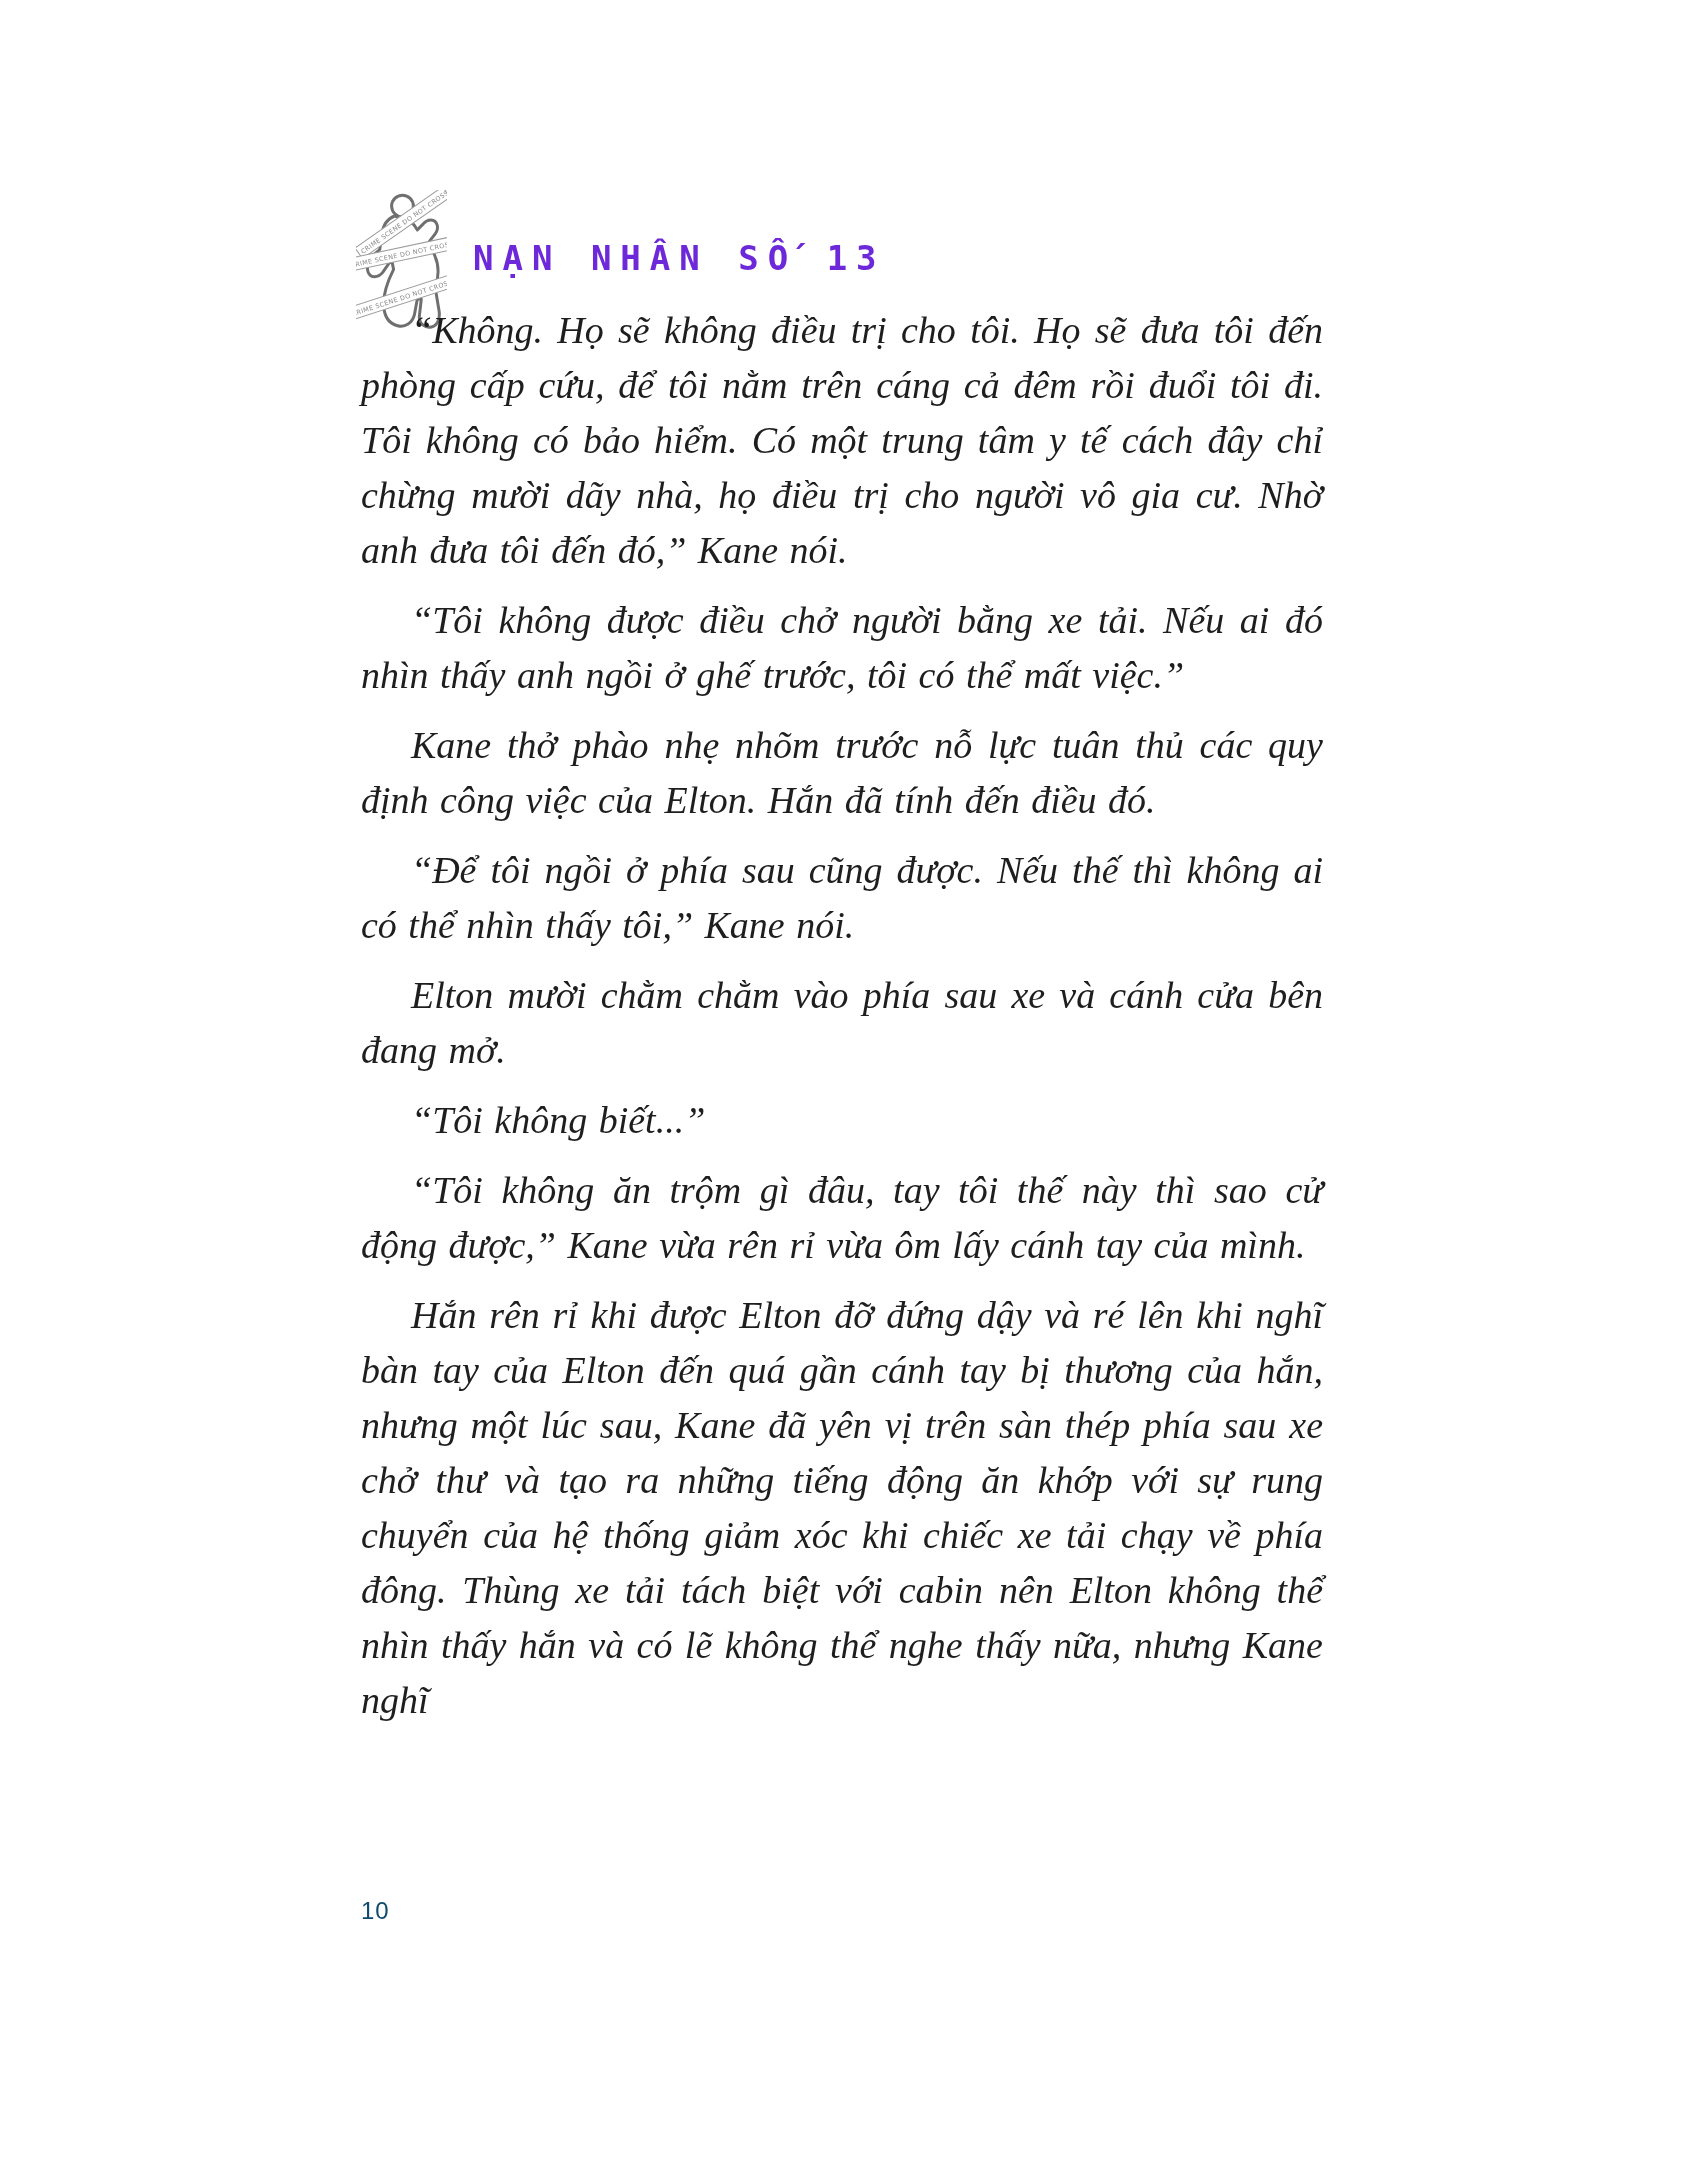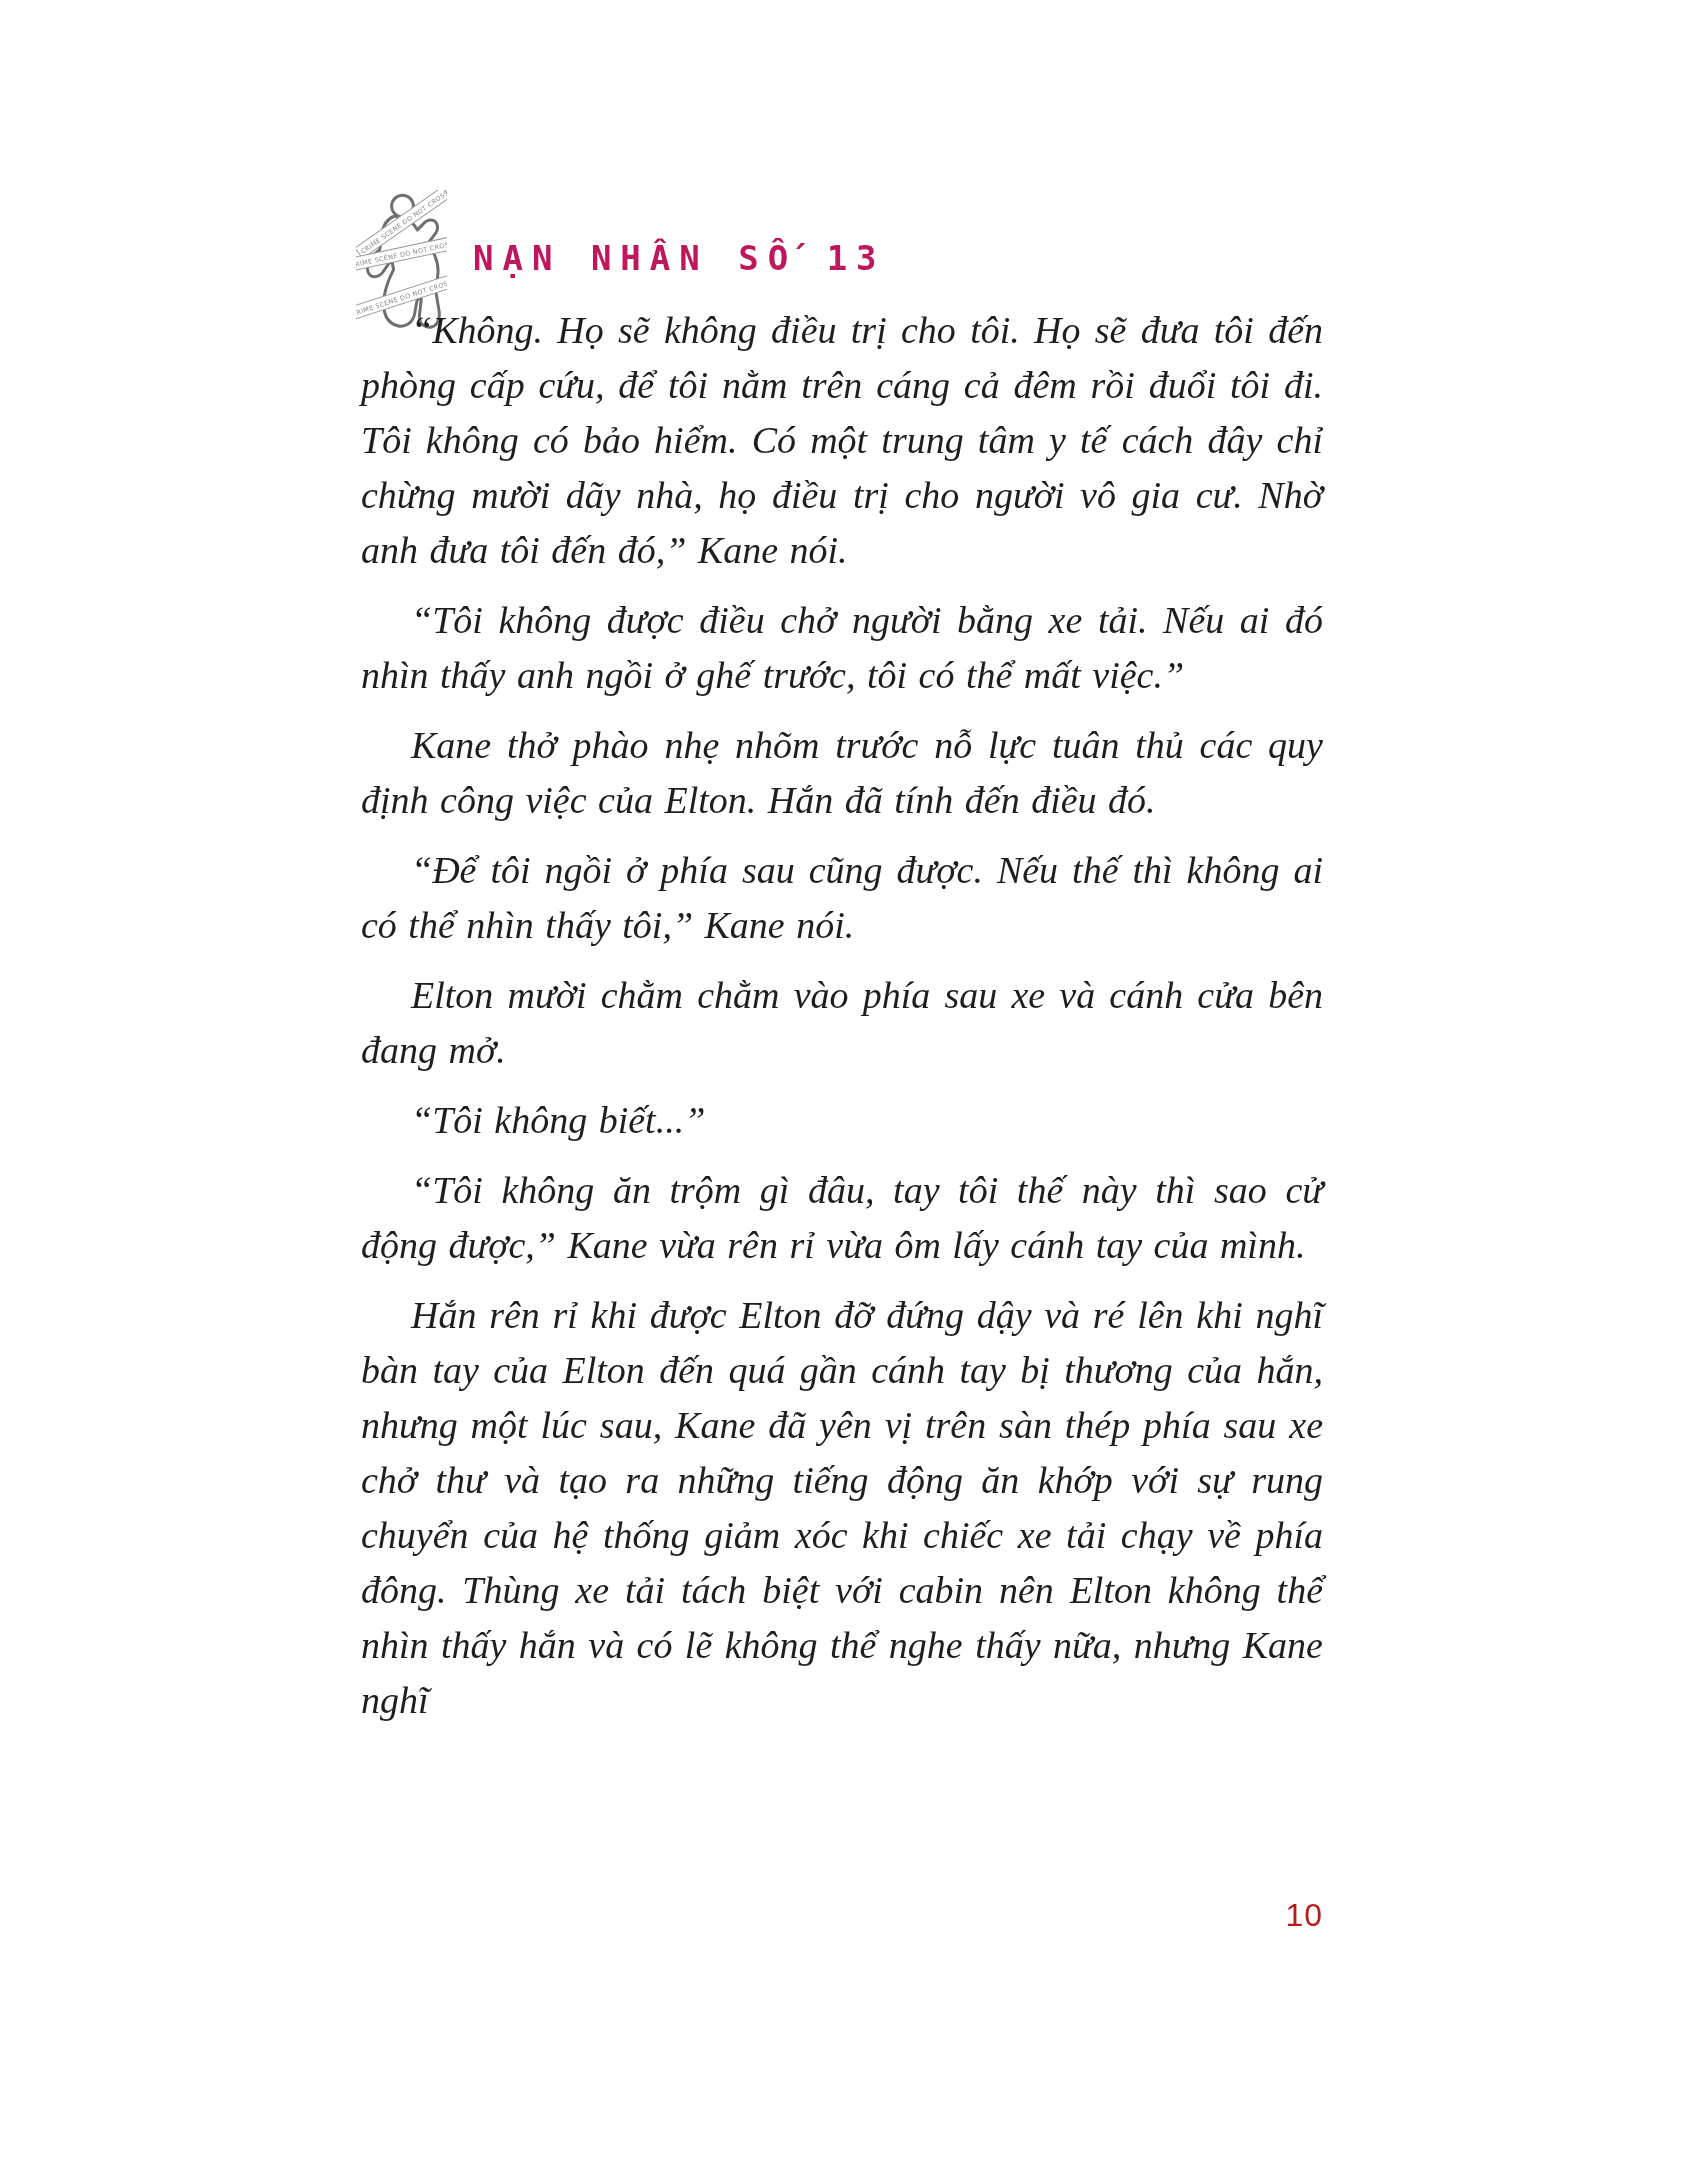--- a/index.html
+++ b/index.html
@@ -25,21 +25,21 @@
   .chapter-icon {
     width: 91px;
     height: 141px;
     flex: 0 0 auto;
   }
   .chapter-title {
     font-family: "DejaVu Sans Mono", monospace;
     font-weight: bold;
     font-size: 34px;
     letter-spacing: 9px;
-    color: #be185d;
+    color: #6d28d9;
     white-space: nowrap;
     margin-top: -6px;
   }
   .body-text {
     position: absolute;
     left: 361px;
     top: 303px;
     width: 962px;
     font-family: "Liberation Serif", serif;
     font-size: 38px;
@@ -52,24 +52,24 @@
     margin: 0 0 15px 0;
     text-indent: 50px;
     text-align-last: left;
     word-spacing: 2px;
   }
   .page-number {
     position: absolute;
     left: 361px;
     top: 1897px;
     width: 962px;
-    text-align: right;
+    text-align: left;
     font-family: "Liberation Sans", sans-serif;
-    font-size: 32px;
-    color: #b91c1c;
+    font-size: 24px;
+    color: #0c4a6e;
     letter-spacing: 1px;
   }
   .tape-text {
     font-family: "DejaVu Sans", sans-serif;
     font-size: 6.5px;
     letter-spacing: 0.4px;
     fill: #8a8a8a;
   }
 </style>
 </head>

